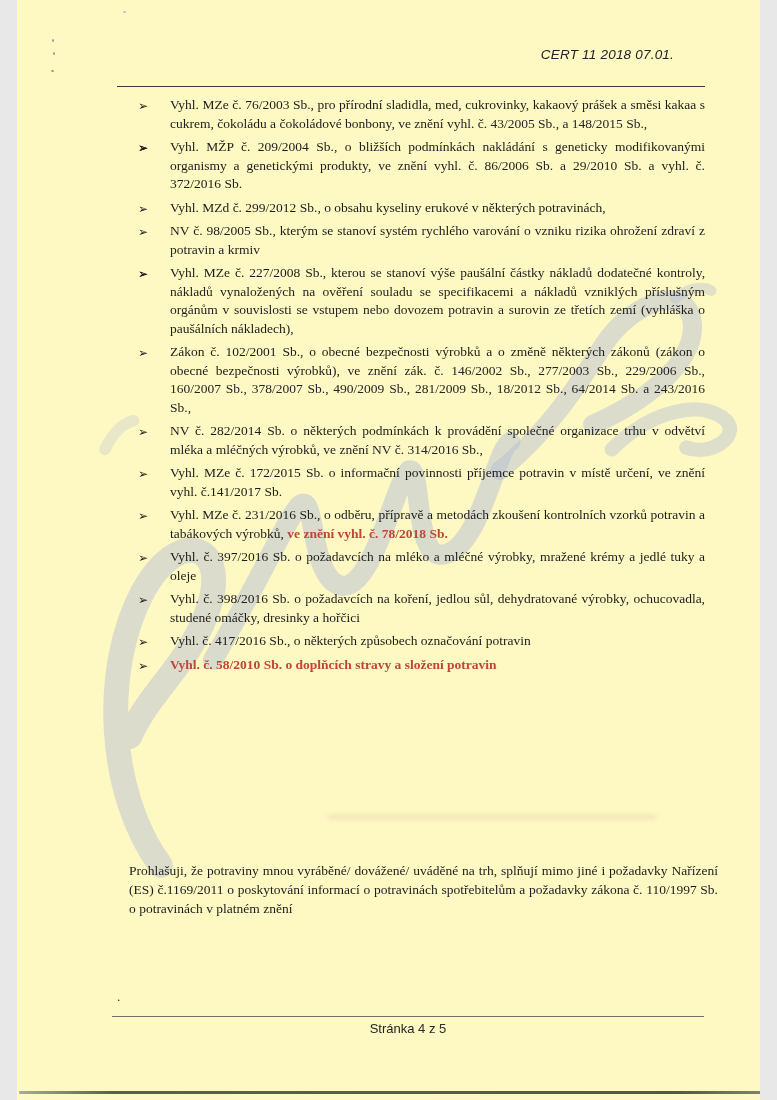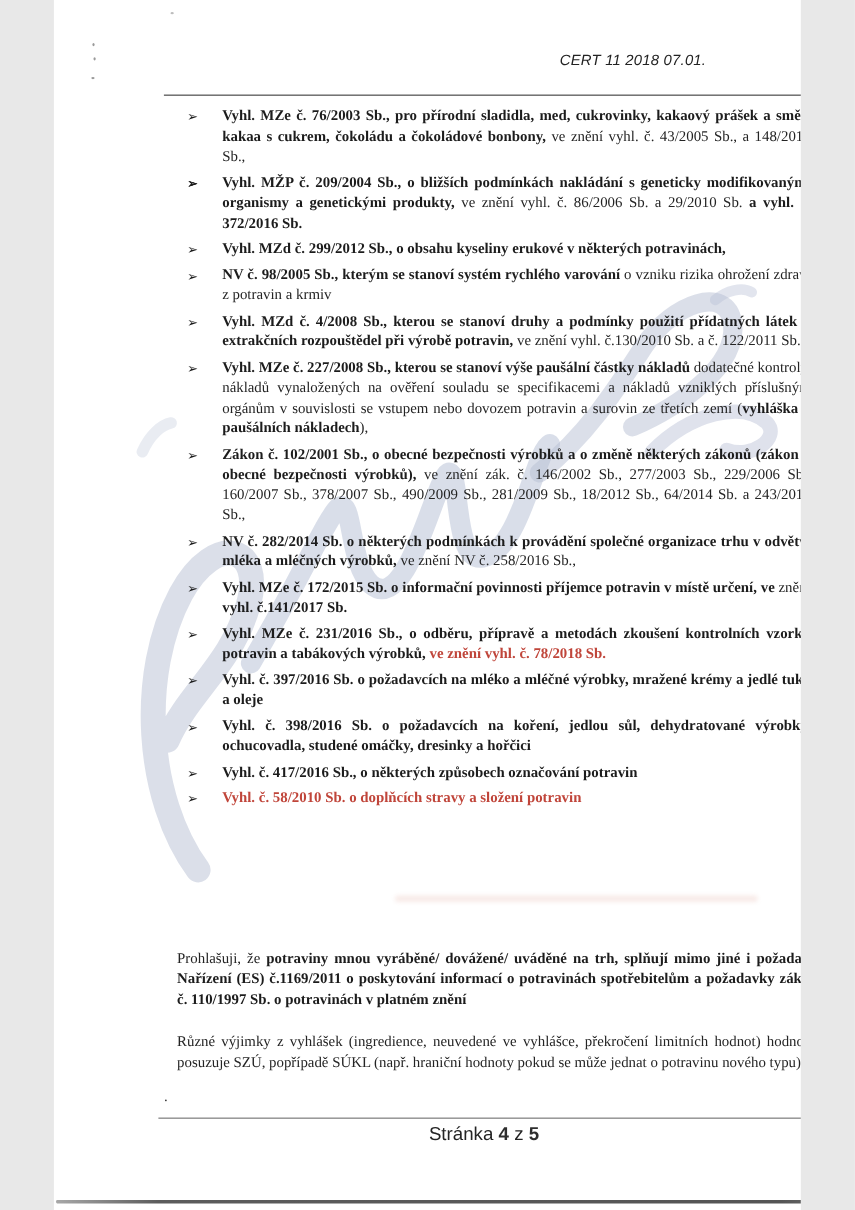--- a/index.html
+++ b/index.html
@@ -1,18 +1,18 @@
 <!DOCTYPE html>
 <html style="--red: #c0453a;"><head>
 <meta charset="utf-8">
 <style>
   html,body{margin:0;padding:0;background:#e8e8e8;}
   .page{
-    position:relative;width:679px;height:1100px;margin:0 auto;
-    background:#ffffff;overflow:hidden;
+    position:relative;width:743px;height:1100px;margin:0 auto;
+    background:#fef9c3;overflow:hidden;
     font-family:"Liberation Serif",serif;color:#1c1c1c;
   }
   .layer{position:absolute;inset:0;z-index:1;}
   .watermark{position:absolute;inset:0;z-index:0;pointer-events:none;}
   .doc-header{
     position:absolute;top:47px;right:86px;
     font-family:"Liberation Sans",sans-serif;font-style:italic;
     font-size:13.5px;color:#222;letter-spacing:.2px;
   }
   .header-rule{
@@ -21,36 +21,36 @@
   }
   .reg-list{position:absolute;top:96px;left:120px;width:568px;}
   .item{
     position:relative;padding-left:33px;margin-bottom:5px;
     font-size:13.5px;line-height:18.5px;text-align:justify;
   }
   .bullet{
     position:absolute;left:1px;top:1px;
     font-family:"DejaVu Sans",sans-serif;font-size:12px;color:#1c1c1c;
   }
-  .seg-bold{font-weight:bold;}
+  .seg-bold{font-weight:normal;}
   .seg-regular{font-weight:normal;color:#242424;}
   .seg-redbold{font-weight:bold;color:var(--red,#c0453a);}
   .declaration{
     position:absolute;top:861px;left:112px;width:589px;
     font-size:13.5px;line-height:19px;text-align:justify;
   }
   .decl-p{margin:0 0 19px 0;}
   .stray-period{position:absolute;top:989px;left:100px;font-size:13.5px;color:#333;}
   .footer-rule{
     position:absolute;top:1016px;left:95px;width:592px;height:0;
     border-top:1.2px solid #6f6f6f;
   }
   .page-footer{
     position:absolute;top:1021px;left:95px;width:592px;text-align:center;
-    font-family:"Liberation Sans",sans-serif;font-size:17px;color:#2e2e2e;
+    font-family:"Liberation Sans",sans-serif;font-size:13px;color:#2e2e2e;
   }
   .scan-edge{
     position:absolute;top:1091px;left:2px;width:775px;height:3px;
     background:linear-gradient(to right,#a8a8a8,#5c5c5c 12%,#555 85%,#909090);
     border-radius:1px;
   }
   .ghost-smear{
     position:absolute;top:814px;left:310px;width:330px;height:6px;
     background:#e6b7ad;opacity:.28;filter:blur(2px);border-radius:3px;
   }
@@ -85,35 +85,34 @@
     <div class="doc-header">CERT 11 2018 07.01.</div>
     <div class="header-rule"></div>
 
     <div class="reg-list">
         <div class="item"><span class="bullet">➢</span><span><span class="seg-bold">Vyhl. MZe č. 76/2003 Sb., pro přírodní sladidla, med, cukrovinky, kakaový prášek a směsi kakaa s cukrem, čokoládu a čokoládové bonbony,</span><span class="seg-regular"> ve znění vyhl. č. 43/2005 Sb., a 148/2015 Sb.,</span></span></div>
         <div class="item"><span class="bullet">➢</span></div>
         <div class="item"><span class="bullet">➢</span></div>
         <div class="item"><span class="bullet">➢</span><span><span class="seg-bold">Vyhl. MŽP č. 209/2004 Sb., o bližších podmínkách nakládání s geneticky modifikovanými organismy a genetickými produkty,</span><span class="seg-regular"> ve znění vyhl. č. 86/2006 Sb. a 29/2010 Sb. </span><span class="seg-bold">a vyhl. č. 372/2016 Sb.</span></span></div>
         <div class="item"><span class="bullet">➢</span><span><span class="seg-bold">Vyhl. MZd č. 299/2012 Sb., o obsahu kyseliny erukové v některých potravinách,</span></span></div>
         <div class="item"><span class="bullet">➢</span><span><span class="seg-bold">NV č. 98/2005 Sb., kterým se stanoví systém rychlého varování</span><span class="seg-regular"> o vzniku rizika ohrožení zdraví z potravin a krmiv</span></span></div>
-        <div class="item"><span class="bullet">➢</span><span><span class="seg-bold">Vyhl. MZd č. 4/2008 Sb., kterou se stanoví druhy a podmínky použití přídatných látek a extrakčních rozpouštědel při výrobě potravin,</span><span class="seg-regular"> ve znění vyhl. č.130/2010 Sb. a č. 122/2011 Sb.,</span></span></div>
+        <div class="item"><span class="bullet">➢</span></div>
         <div class="item"><span class="bullet">➢</span><span><span class="seg-bold">Vyhl. MZe č. 227/2008 Sb., kterou se stanoví výše paušální částky nákladů</span><span class="seg-regular"> dodatečné kontroly, nákladů vynaložených na ověření souladu se specifikacemi a nákladů vzniklých příslušným orgánům v souvislosti se vstupem nebo dovozem potravin a surovin ze třetích zemí (</span><span class="seg-bold">vyhláška o paušálních nákladech</span><span class="seg-regular">),</span></span></div>
         <div class="item"><span class="bullet">➢</span><span><span class="seg-bold">Zákon č. 102/2001 Sb., o obecné bezpečnosti výrobků a o změně některých zákonů (zákon o obecné bezpečnosti výrobků),</span><span class="seg-regular"> ve znění zák. č. 146/2002 Sb., 277/2003 Sb., 229/2006 Sb., 160/2007 Sb., 378/2007 Sb., 490/2009 Sb., 281/2009 Sb., 18/2012 Sb., 64/2014 Sb. a 243/2016 Sb.,</span></span></div>
-        <div class="item"><span class="bullet">➢</span><span><span class="seg-bold">NV č. 282/2014 Sb. o některých podmínkách k provádění společné organizace trhu v odvětví mléka a mléčných výrobků,</span><span class="seg-regular"> ve znění NV č. 258/2016 Sb.,</span></span></div>
+        <div class="item"><span class="bullet">➢</span><span><span class="seg-bold">NV č. 282/2014 Sb. o některých podmínkách k provádění společné organizace trhu v odvětví mléka a mléčných výrobků,</span><span class="seg-regular"> ve znění NV č. 314/2016 Sb.,</span></span></div>
         <div class="item"><span class="bullet">➢</span><span><span class="seg-bold">Vyhl. MZe č. 172/2015 Sb. o informační povinnosti příjemce potravin v místě určení, ve</span><span class="seg-regular"> znění </span><span class="seg-bold">vyhl. č.141/2017 Sb.</span></span></div>
         <div class="item"><span class="bullet">➢</span><span><span class="seg-bold">Vyhl. MZe č. 231/2016 Sb., o odběru, přípravě a metodách zkoušení kontrolních vzorků potravin a tabákových výrobků,</span><span class="seg-redbold"> ve znění vyhl. č. 78/2018 Sb.</span></span></div>
         <div class="item"><span class="bullet">➢</span><span><span class="seg-bold">Vyhl. č. 397/2016 Sb. o požadavcích na mléko a mléčné výrobky, mražené krémy a jedlé tuky a oleje</span></span></div>
         <div class="item"><span class="bullet">➢</span><span><span class="seg-bold">Vyhl. č. 398/2016 Sb. o požadavcích na koření, jedlou sůl, dehydratované výrobky, ochucovadla, studené omáčky, dresinky a hořčici</span></span></div>
         <div class="item"><span class="bullet">➢</span><span><span class="seg-bold">Vyhl. č. 417/2016 Sb., o některých způsobech označování potravin</span></span></div>
         <div class="item"><span class="bullet">➢</span><span><span class="seg-redbold">Vyhl. č. 58/2010 Sb. o doplňcích stravy a složení potravin</span></span></div>
       </div>
 
     <div class="declaration">
         <p class="decl-p"><span class="seg-regular">Prohlašuji, že </span><span class="seg-bold">potraviny mnou vyráběné/ dovážené/ uváděné na trh, splňují mimo jiné i požadavky Nařízení (ES) č.1169/2011 o poskytování informací o potravinách spotřebitelům a požadavky zákona č. 110/1997 Sb. o potravinách v platném znění</span></p>
-        <p class="decl-p"><span class="seg-regular">Různé výjimky z vyhlášek (ingredience, neuvedené ve vyhlášce, překročení limitních hodnot) hodnotí a posuzuje SZÚ, popřípadě SÚKL (např. hraniční hodnoty pokud se může jednat o potravinu nového typu)</span></p>
       </div>
     <div class="stray-period">.</div>
 
     <div class="ghost-smear"></div>
 
     <div class="footer-rule"></div>
     <div class="page-footer"><span class="seg-regular">Stránka </span><span class="seg-bold">4</span><span class="seg-regular"> z </span><span class="seg-bold">5</span></div>
 
     <div class="scan-edge"></div>
   </div>

